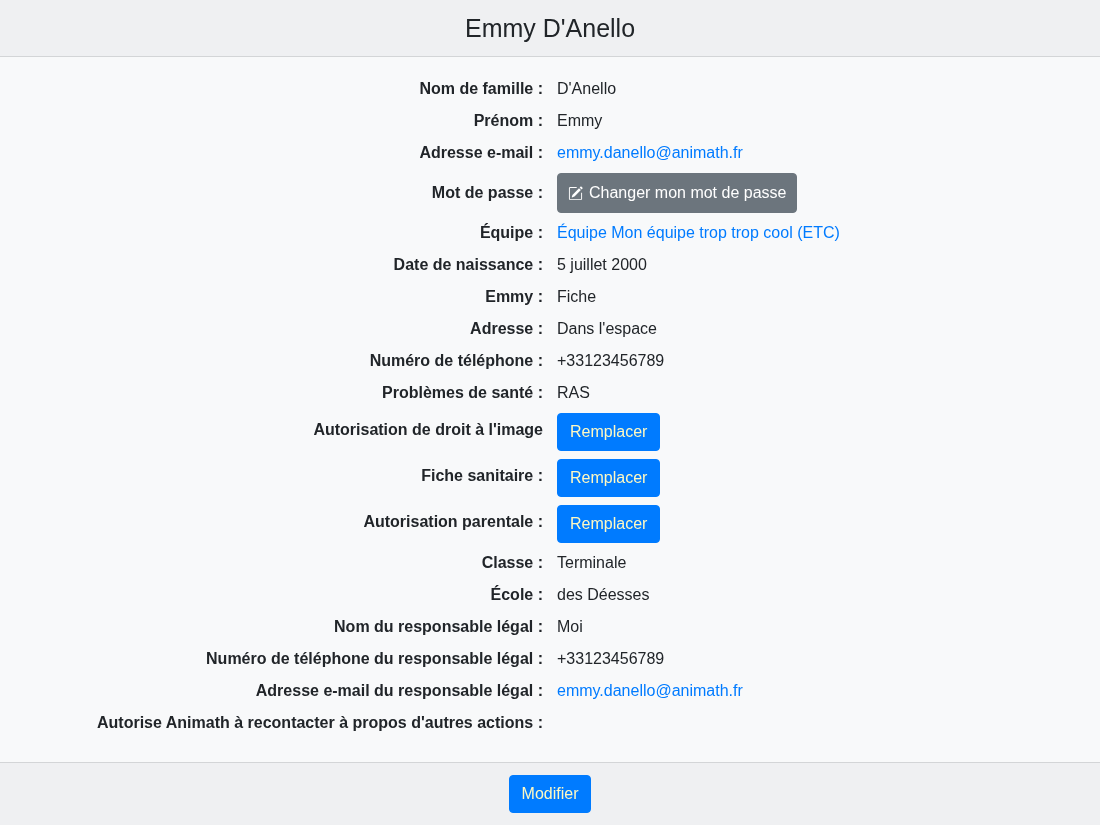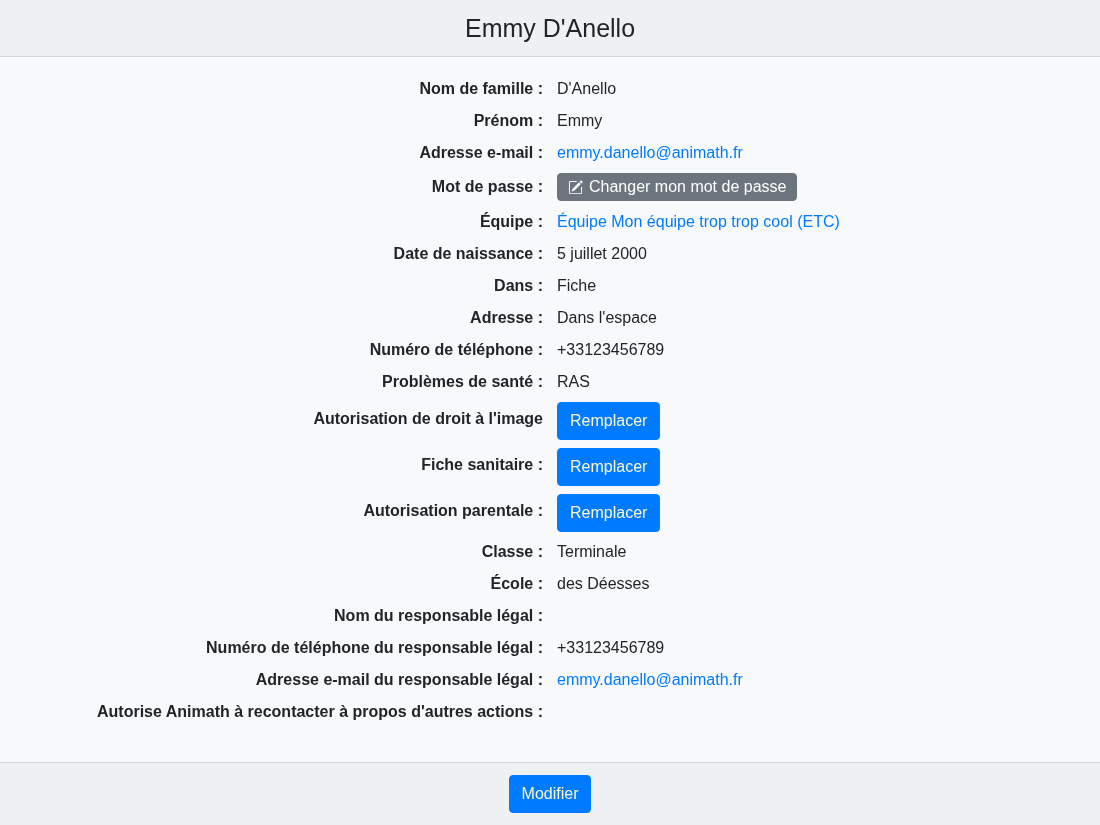--- a/index.html
+++ b/index.html
@@ -81,21 +81,21 @@
   .btn-primary{
     color:#fef9c3;
     background:var(--primary);
     border-color:var(--primary);
     padding:6px 12px;
   }
   .btn-secondary{
     color:#fff;
     background:var(--secondary);
     border-color:var(--secondary);
-    padding:1px 10px;
+    padding:7px 10px;
     display:inline-flex;
     align-items:center;
     gap:6px;
   }
   .btn-secondary .icon{
     display:inline-flex;
     align-items:center;
   }
   .btn-secondary .icon svg{display:block;}
   .card-footer{
@@ -140,21 +140,21 @@
       </div>
       <div class="form-row">
         <div class="label">Équipe :</div>
         <div class="value"><a href="#" class="field-link">Équipe Mon équipe trop trop cool (ETC)</a></div>
       </div>
       <div class="form-row">
         <div class="label">Date de naissance :</div>
         <div class="value"><span>5 juillet 2000</span></div>
       </div>
       <div class="form-row">
-        <div class="label">Dans :</div>
+        <div class="label">Emmy :</div>
         <div class="value"><span>Fiche</span></div>
       </div>
       <div class="form-row">
         <div class="label">Adresse :</div>
         <div class="value"><span>Dans l'espace</span></div>
       </div>
       <div class="form-row">
         <div class="label">Numéro de téléphone :</div>
         <div class="value"><span>+33123456789</span></div>
       </div>
@@ -177,20 +177,21 @@
       <div class="form-row">
         <div class="label">Classe :</div>
         <div class="value"><span>Terminale</span></div>
       </div>
       <div class="form-row">
         <div class="label">École :</div>
         <div class="value"><span>des Déesses</span></div>
       </div>
       <div class="form-row">
         <div class="label">Nom du responsable légal :</div>
+        <div class="value"><span>Moi</span></div>
       </div>
       <div class="form-row">
         <div class="label">Numéro de téléphone du responsable légal :</div>
         <div class="value"><span>+33123456789</span></div>
       </div>
       <div class="form-row">
         <div class="label">Adresse e-mail du responsable légal :</div>
         <div class="value"><a href="#" class="field-link">emmy.danello@animath.fr</a></div>
       </div>
       <div class="form-row">

